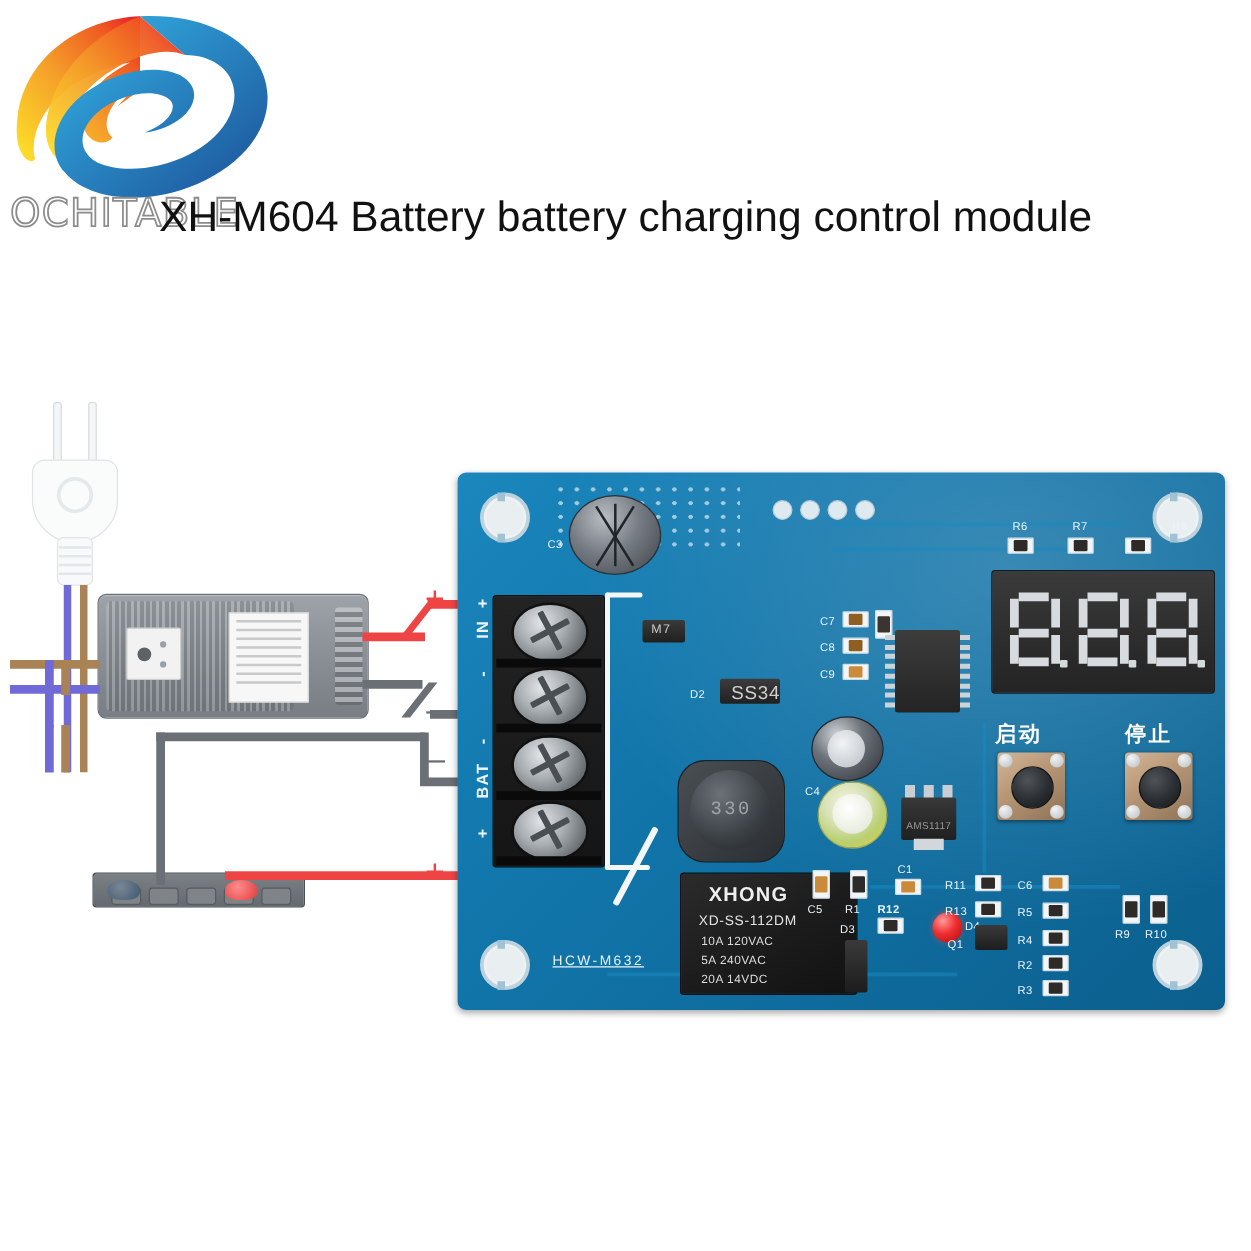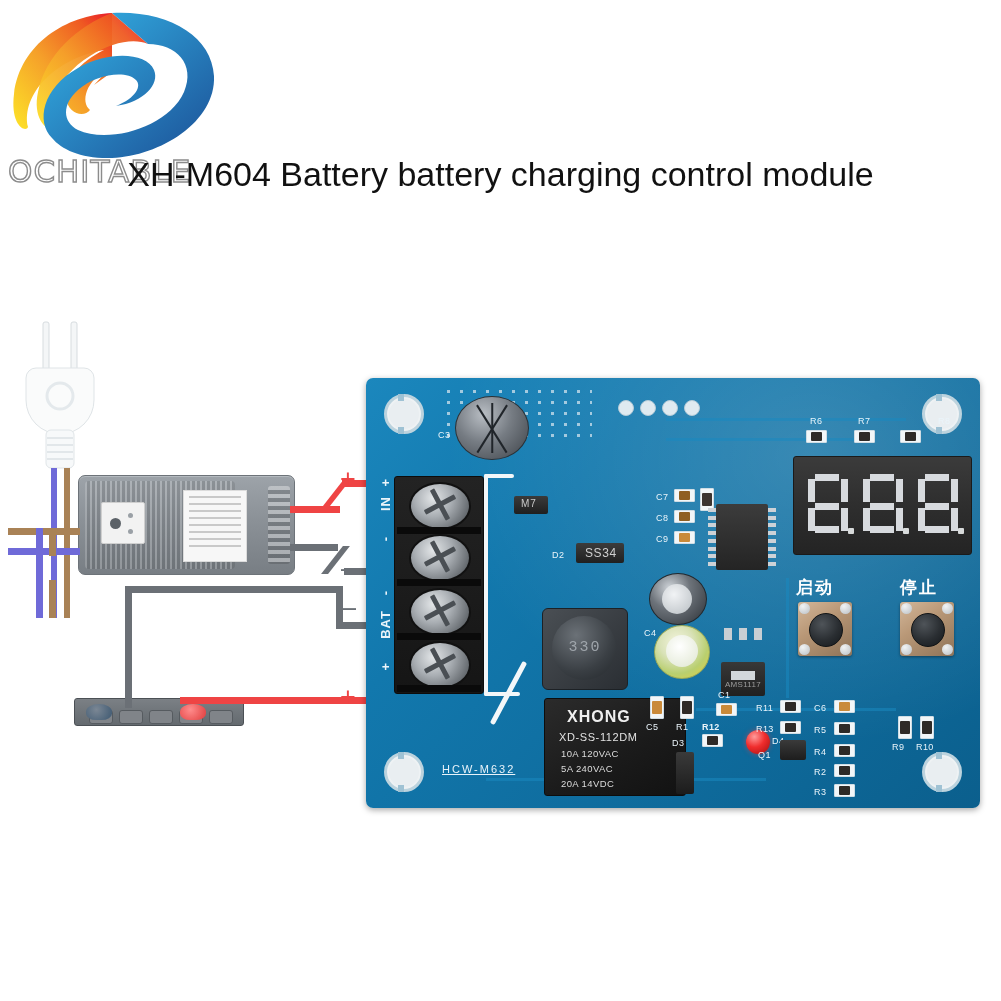--- a/index.html
+++ b/index.html
@@ -123,21 +123,21 @@
      border-radius:2px;}
   #lm2596 .t1{position:absolute;left:8px;top:12px;color:#d8d8d8;font-size:11px;letter-spacing:.5px;}
   #lm2596 .t2{position:absolute;left:6px;top:27px;color:#e2e2e2;font-size:13px;letter-spacing:.5px;}
   #lm2596 .t3{position:absolute;left:10px;top:44px;color:#b9b9b9;font-size:10px;}
   #lm2596 .t4{position:absolute;right:12px;top:44px;color:#b9b9b9;font-size:10px;}
   #lm2596 .pins{position:absolute;left:4px;top:74px;width:80px;height:20px;
      display:flex;justify-content:space-between;}
   #lm2596 .pins span{width:9px;height:20px;background:linear-gradient(180deg,#cfd4d8,#9aa0a6);border-radius:1px;}
 
   #inductor{position:absolute;left:176px;top:230px;width:84px;height:80px;
-     background:linear-gradient(135deg,#4a4f54,#2a2e33);border-radius:6px;border:1px solid #1d2125;}
+     background:linear-gradient(135deg,#4a4f54,#2a2e33);border-radius:22px;border:1px solid #1d2125;}
   #inductor .core{position:absolute;left:9px;top:7px;width:64px;height:64px;border-radius:50%;
      background:radial-gradient(circle at 38% 30%,#6b7177,#3a3f44 60%,#23272b 100%);}
   #inductor .t{position:absolute;left:0;top:30px;width:84px;text-align:center;
      color:#9fa5ab;font-size:15px;letter-spacing:2px;font-family:"Liberation Mono",monospace;}
 
   #relay{position:absolute;left:178px;top:320px;width:140px;height:96px;
      background:linear-gradient(150deg,#2b2b2b 0%,#1b1b1b 55%,#121212 100%);
      border-radius:3px;border:1px solid #0d0d0d;}
   #relay .brand{position:absolute;left:22px;top:9px;color:#efefef;font-size:16px;
      font-weight:bold;letter-spacing:1px;font-family:"Liberation Sans",sans-serif;text-align:center;}
@@ -146,21 +146,21 @@
 
   #mcu{position:absolute;left:350px;top:126px;width:52px;height:66px;
      background:linear-gradient(180deg,#3c3c3c,#242424);border-radius:2px;}
   #mcu .lp,#mcu .rp{position:absolute;top:4px;width:8px;height:58px;
      display:flex;flex-direction:column;justify-content:space-between;}
   #mcu .lp{left:-8px;} #mcu .rp{right:-8px;}
   #mcu .lp span,#mcu .rp span{width:8px;height:4px;background:#cdd2d7;}
 
   #ams{position:absolute;left:355px;top:250px;width:44px;height:52px;}
   #ams .b{position:absolute;left:0;top:10px;width:44px;height:34px;
-     background:linear-gradient(180deg,#383838,#202020);border-radius:2px;margin-top:24px;}
+     background:linear-gradient(180deg,#383838,#202020);border-radius:2px;}
   #ams .t{position:absolute;left:2px;top:18px;width:40px;text-align:center;
      color:#9b9b9b;font-size:8px;letter-spacing:.3px;}
   #ams .legs{position:absolute;left:3px;top:0;width:38px;height:12px;display:flex;justify-content:space-between;}
   #ams .legs span{width:8px;height:12px;background:#c8ced3;}
   #ams .tabp{position:absolute;left:10px;bottom:0;width:24px;height:9px;background:#d2d7db;}
 
   .ecap{position:absolute;border-radius:50%;}
   #capC4{left:283px;top:195px;width:56px;height:50px;
      background:radial-gradient(circle at 35% 28%,#cfd4d9 0%,#6d737a 40%,#2b3036 100%);
      border:1px solid #23282d;}
@@ -362,21 +362,21 @@
 
 
   <div style="position:absolute;left:148px;top:118px;width:34px;height:18px;
        background:linear-gradient(180deg,#3a3a3a,#1f1f1f);border-radius:2px;">
     <span style="position:absolute;left:7px;top:2px;color:#c9c9c9;font-size:10px;letter-spacing:1px;">M7</span>
   </div>
 
   <span class="silk" style="left:186px;top:172px;">D2</span>
   <div style="position:absolute;left:210px;top:165px;width:48px;height:20px;
        background:linear-gradient(180deg,#3c3c3c,#202020);border-radius:2px;">
-    <span style="position:absolute;left:9px;top:3px;color:#cfcfcf;font-size:12px;letter-spacing:.6px;">SS34</span>
+    <span style="position:absolute;left:9px;top:3px;color:#cfcfcf;font-size:15px;letter-spacing:.6px;">SS34</span>
   </div>
 
   <span class="silk" style="left:290px;top:114px;">C7</span>
   <div class="smd capb" style="left:308px;top:111px;">
       <i></i>
     </div>
   <span class="silk" style="left:290px;top:135px;">C8</span>
   <div class="smd capb" style="left:308px;top:132px;">
       <i></i>
     </div>

